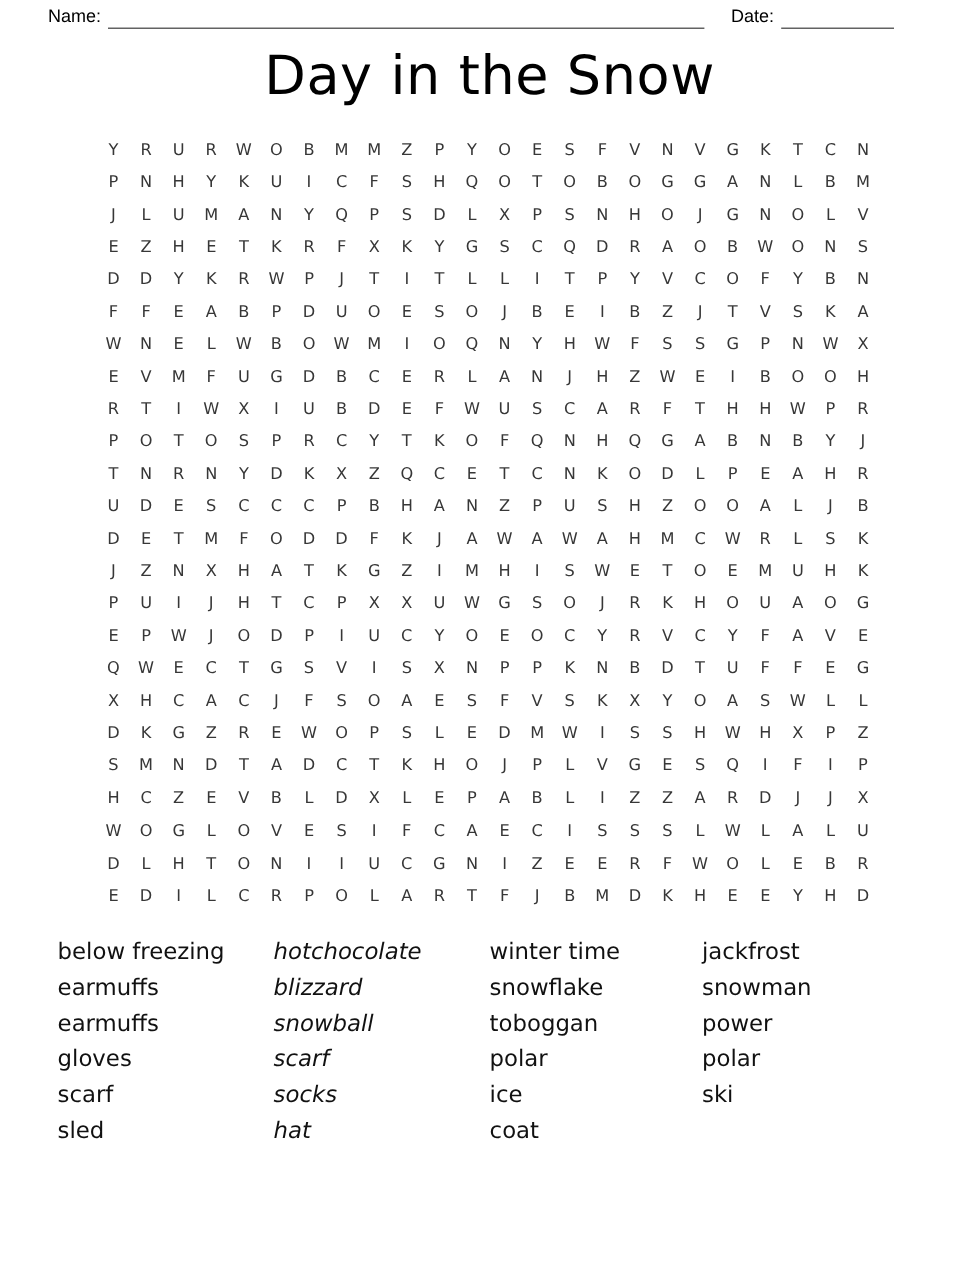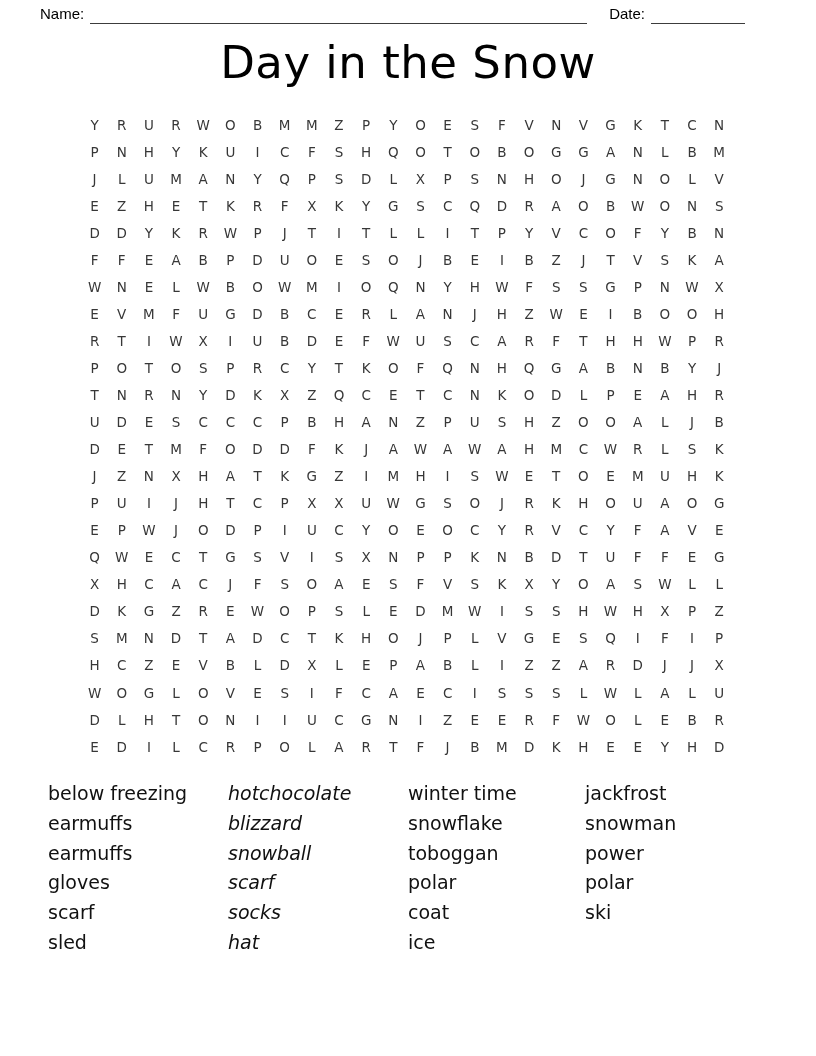--- a/index.html
+++ b/index.html
@@ -681,22 +681,22 @@
       <div class="word">snowball</div>
       <div class="word">scarf</div>
       <div class="word">socks</div>
       <div class="word">hat</div>
     </div>
     <div class="word-col">
       <div class="word">winter time</div>
       <div class="word">snowflake</div>
       <div class="word">toboggan</div>
       <div class="word">polar</div>
+      <div class="word">ice</div>
       <div class="word">coat</div>
-      <div class="word">ice</div>
     </div>
     <div class="word-col">
       <div class="word">jackfrost</div>
       <div class="word">snowman</div>
       <div class="word">power</div>
       <div class="word">polar</div>
       <div class="word">ski</div>
     </div>
   </div>
 

